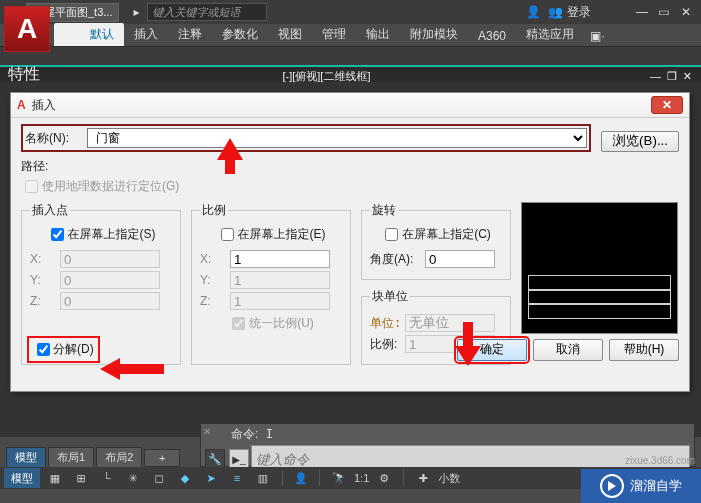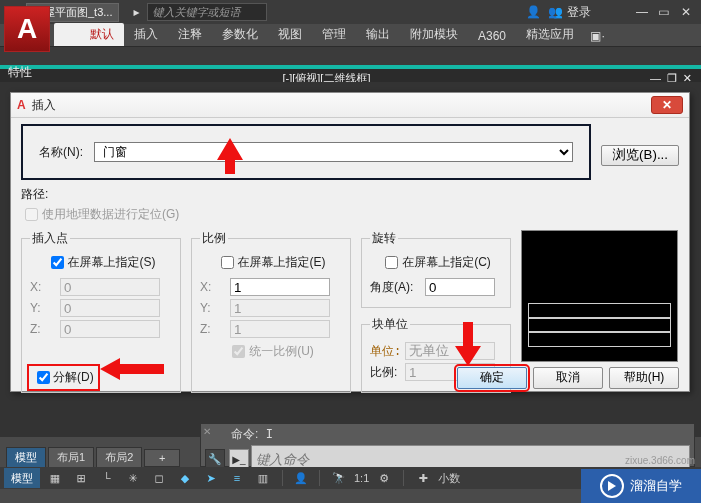--- a/index.html
+++ b/index.html
@@ -94,36 +94,36 @@
     padding-left:54px;
     border-bottom:1px solid #2b2b2b;
   }
   .ribbon-tabs .tab{
     color:#ddd;
     padding:3px 10px;
     font-size:12px;
   }
   .ribbon-tabs .tab.active{
     background:#f0f0f0;
-    color:#b91c1c;
+    color:#0369a1;
     border-top-left-radius:2px;
     border-top-right-radius:2px;
     padding-left:36px;
   }
   .ribbon-body{height:18px;background:#3b3b3b;}
 
   .sub-titlebar{
     display:flex;
     align-items:center;
     background:#2b2b2b;
     color:#eee;
     height:18px;
     padding:0 6px;
     font-size:11px;
-    border-top:4px solid #14b8a6;
+    border-top:2px solid #14b8a6;
   }
   .sub-titlebar .bracket{flex:1;text-align:center;}
   .sub-titlebar .winctl{margin:0 3px;}
 
   
   .workspace{
     position:absolute;
     top:82px; left:0; right:0; bottom:66px;
     background:#333;
   }
@@ -158,23 +158,24 @@
     border-radius:3px;
     border:1px solid #aa2d20;
     display:flex;align-items:center;justify-content:center;
     color:#fff;font-weight:bold;font-size:12px;
   }
 
   .dlg-body{position:relative;padding:6px 10px;}
   .row-name{
     display:flex;
     align-items:center;
-    border:2px solid #0f172a;
-    padding:16px;
+    border:2px solid #7f1d1d;
+    padding:2px;
     margin-bottom:6px;
+    gap:7px;
   }
   .row-name .lbl{width:55px;}
   .row-name select.name-select{
     flex:1;
     height:20px;
     background:#fff;
     border:1px solid #7a7a7a;
     box-sizing:border-box;
     font-size:12px;
     padding-left:4px;
@@ -354,21 +355,21 @@
     display:flex;align-items:center;justify-content:center;
   }
   .watermark .url{
     position:absolute;top:-14px;right:6px;
     color:#999;font-size:10px;background:transparent;
   }
 
   .properties-label{
     position:absolute;
     top:64px;left:8px;
-    color:#eee;font-size:12px;
+    color:#eee;font-size:16px;
   }
 
   fieldset { margin:0; }
   body * { -webkit-user-select: none; user-select: none; }
 </style>
 </head>
 <body>
 
 <div class="app">
 

